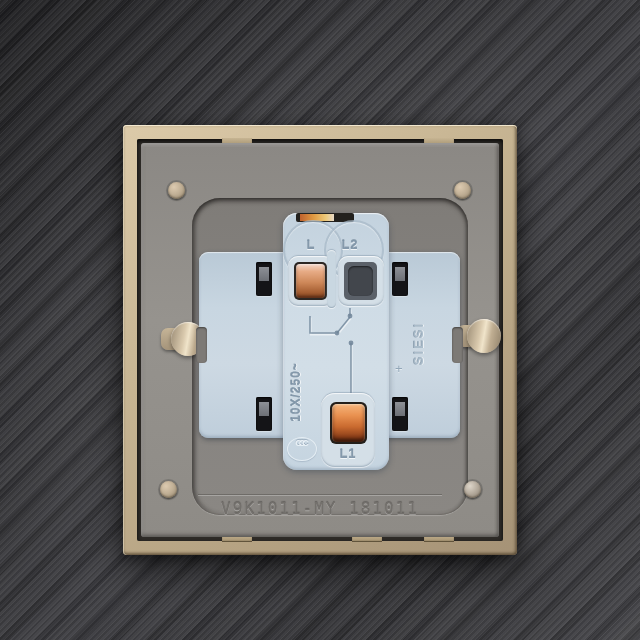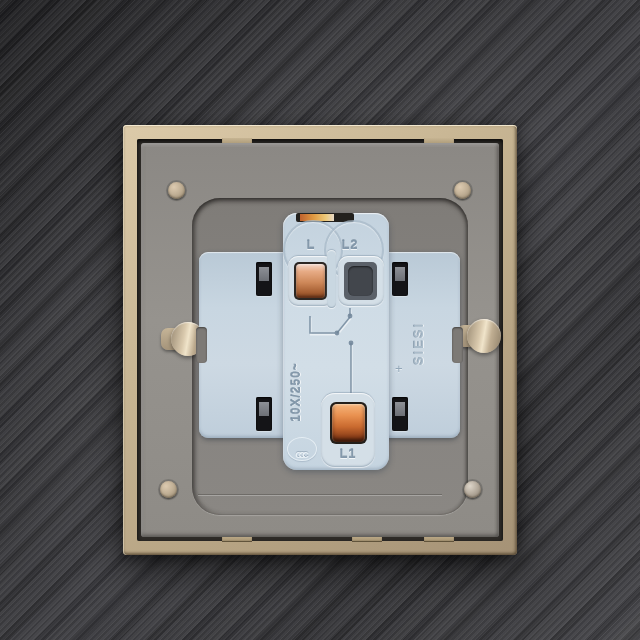--- a/index.html
+++ b/index.html
@@ -114,21 +114,21 @@
     box-shadow:inset 0 1px 2px rgba(255,240,220,0.6), inset 0 -3px 4px rgba(40,15,5,0.7);}
   .lever{position:absolute;left:44px;top:37px;width:9px;height:58px;border-radius:5px;
     background:#c9d7e1;
     box-shadow:0 1px 1px rgba(255,255,255,0.6), 0 -1px 1px rgba(110,132,152,0.4),
       inset 0 1px 1px rgba(255,255,255,0.6), inset 0 -1px 1px rgba(110,132,152,0.5);}
   .circuit{position:absolute;left:20px;top:95px;width:66px;height:110px;}
   .v-text{position:absolute;display:flex;align-items:center;justify-content:center;}
   .v-text span{transform:rotate(-90deg);white-space:nowrap;font-size:12px;font-weight:bold;letter-spacing:1px;}
   .rating{left:-5px;top:122px;width:36px;height:113px;}
   .ccc{position:absolute;left:4px;top:224px;width:28px;height:22px;border-radius:50%;
-    border:1px solid rgba(235,242,248,0.8);display:flex;align-items:flex-end;justify-content:center;
+    border:1px solid rgba(235,242,248,0.8);display:flex;align-items:flex-start;justify-content:center;
     box-shadow:0 1px 1px rgba(120,140,160,0.35);}
   .ccc span{font-size:9px;font-weight:bold;letter-spacing:-3px;color:rgba(238,245,250,0.9);
     text-shadow:0 -1px 0 rgba(120,140,160,0.5);padding-right:3px;}
   .brand{left:278px;top:178px;width:36px;height:80px;position:absolute;display:flex;align-items:center;justify-content:center;}
   .brand span{transform:rotate(-90deg);white-space:nowrap;font-size:13px;font-weight:bold;letter-spacing:2px;
     color:rgba(168,185,200,0.95);text-shadow:0 1px 0 rgba(255,255,255,0.65), 0 -1px 0 rgba(100,122,142,0.55);}
   .plus-mark{position:absolute;left:272px;top:236px;font-size:13px;color:rgba(130,152,172,0.8);
     text-shadow:0 1px 0 rgba(255,255,255,0.5);}
   .code{
     position:absolute;left:60px;top:374px;width:274px;text-align:center;
@@ -246,14 +246,15 @@
       </div>
       <div class="term-label emboss-blue lbl-L1">L1</div>
     </div>
 
     <div class="brand">
       <span>SIESI</span>
     </div>
     <div class="plus-mark">+</div>
 
     <div class="groove"></div>
+    <div class="code">V9K1011-MY 181011</div>
   </div>
 </div>
 
 </body></html>

